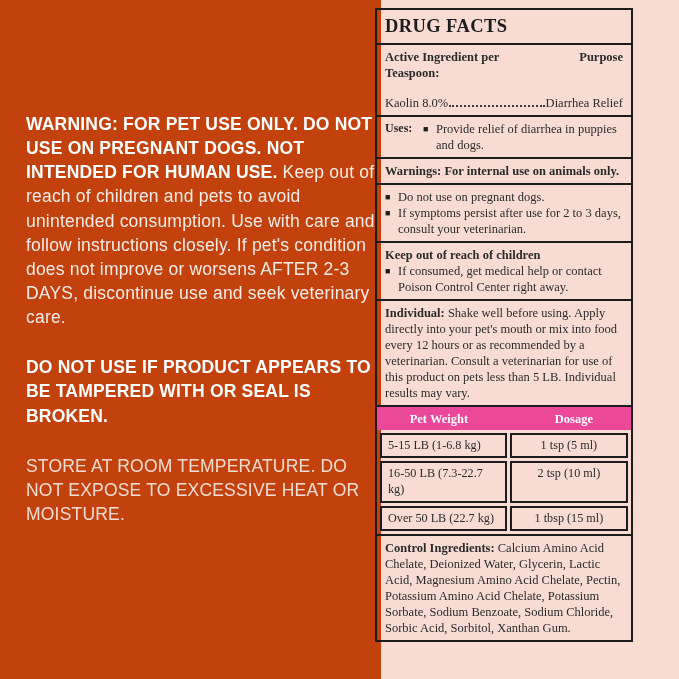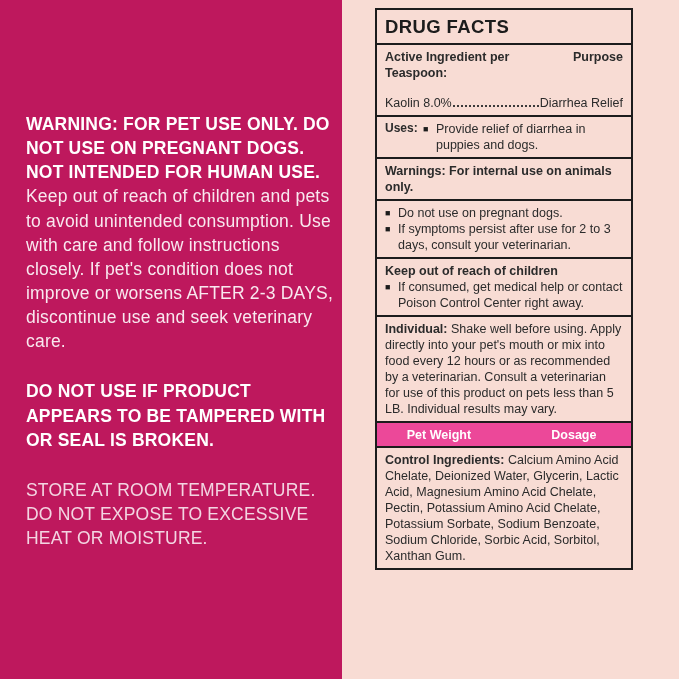--- a/index.html
+++ b/index.html
@@ -4,37 +4,37 @@
 <style>
   html,body{margin:0;padding:0;}
   body{
     width:679px;height:679px;position:relative;overflow:hidden;
     background:#f8dcd4;
     font-family:"Liberation Sans", sans-serif;
     -webkit-font-smoothing:antialiased;
   }
   
   .left-panel{
-    position:absolute;left:0;top:0;width:342px;height:679px;
-    background:#be185d;box-sizing:border-box;
+    position:absolute;left:0;top:0;width:381px;height:679px;
+    background:#c2410c;box-sizing:border-box;
     padding:112px 4px 0 26px;
     color:#ffffff;
     font-size:17.5px;line-height:1.38;letter-spacing:0.2px;
   }
   .left-panel p{margin:0 0 26px 0;}
   .lp-bold{font-weight:bold;color:#ffffff;}
   .lp-regular{font-weight:normal;color:rgba(255,255,255,0.9);}
   .lp-dim{font-weight:normal;color:rgba(255,255,255,0.82);}
   
   .facts-box{
     position:absolute;left:375px;top:8px;width:258px;box-sizing:border-box;
     border:2px solid #1c1c1c;
     color:#2b2b2b;font-size:12.5px;line-height:1.28;
   }
-  .sec{border-bottom:2px solid #1c1c1c;padding:4px 8px;}
+  .sec{border-bottom:2px solid #1c1c1c;padding:4px 8px;font-family:Liberation Serif, serif;}
   .sec:last-child{border-bottom:none;}
   .sec-title{font-size:18.5px;font-weight:bold;letter-spacing:0.4px;padding:5px 8px 4px 8px;color:#1c1c1c;}
   .b{font-weight:bold;}
   .row-split{display:flex;justify-content:space-between;}
   .ai-label{width:55%;}
   .kaolin-row{display:flex;align-items:baseline;margin-top:14px;}
   .leader{flex:1;border-bottom:2px dotted #3a3a3a;margin:0 1px 3px 1px;min-width:10px;}
   .bullet-item{display:flex;}
   .bullet{flex:0 0 13px;font-size:9px;line-height:16px;color:#1c1c1c;}
   .bullet-text{flex:1;}
@@ -110,19 +110,33 @@
 
   <div class="sec">
     <span class="b">Individual:</span><span> Shake well before using. Apply directly into your pet's mouth or mix into food every 12 hours or as recommended by a veterinarian. Consult a veterinarian for use of this product on pets less than 5 LB. Individual results may vary.</span>
   </div>
 
   <div class="sec tbl-sec">
     <div class="tbl-header">
       <span class="th-weight">Pet Weight</span>
       <span class="th-dosage">Dosage</span>
     </div>
+    <div class="tbl-rows">
+      <div class="tbl-row">
+        <div class="cell cell-weight">5-15 LB (1-6.8 kg)</div>
+        <div class="cell cell-dosage">1 tsp (5 ml)</div>
+      </div>
+      <div class="tbl-row">
+        <div class="cell cell-weight">16-50 LB (7.3-22.7 kg)</div>
+        <div class="cell cell-dosage">2 tsp (10 ml)</div>
+      </div>
+      <div class="tbl-row">
+        <div class="cell cell-weight">Over 50 LB (22.7 kg)</div>
+        <div class="cell cell-dosage">1 tbsp (15 ml)</div>
+      </div>
+    </div>
   </div>
 
   <div class="sec">
     <span class="b">Control Ingredients:</span><span> Calcium Amino Acid Chelate, Deionized Water, Glycerin, Lactic Acid, Magnesium Amino Acid Chelate, Pectin, Potassium Amino Acid Chelate, Potassium Sorbate, Sodium Benzoate, Sodium Chloride, Sorbic Acid, Sorbitol, Xanthan Gum.</span>
   </div>
 
 </div>
 
 </body></html>

